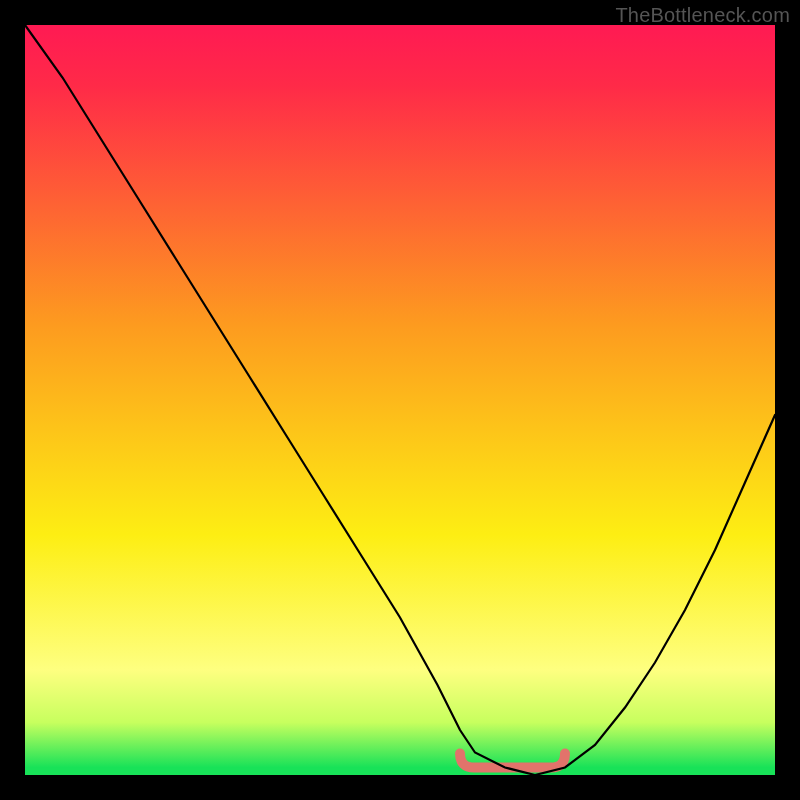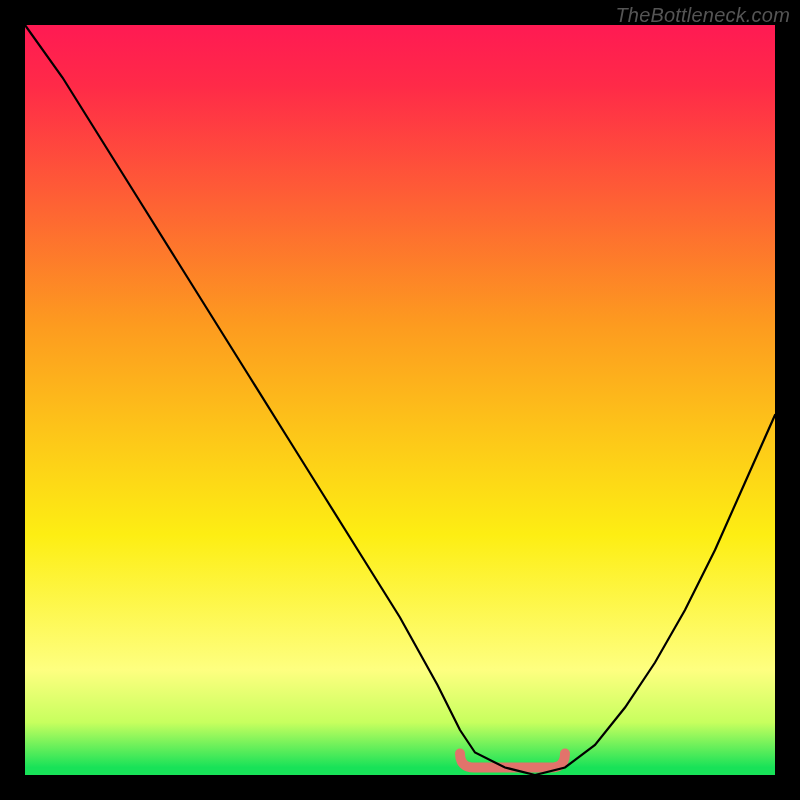--- a/index.html
+++ b/index.html
@@ -9,21 +9,20 @@
     height: 800px;
     overflow: hidden;
     background: #000;
     font-family: Arial, Helvetica, sans-serif;
   }
   .stage {
     position: relative;
     width: 800px;
     height: 696px;
     background: #000;
-    font-style: italic;
   }
   .plot-area {
     position: absolute;
     left: 25px;
     top: 25px;
     width: 750px;
     height: 750px;
     overflow: hidden;
   }
   .gradient-bg {

